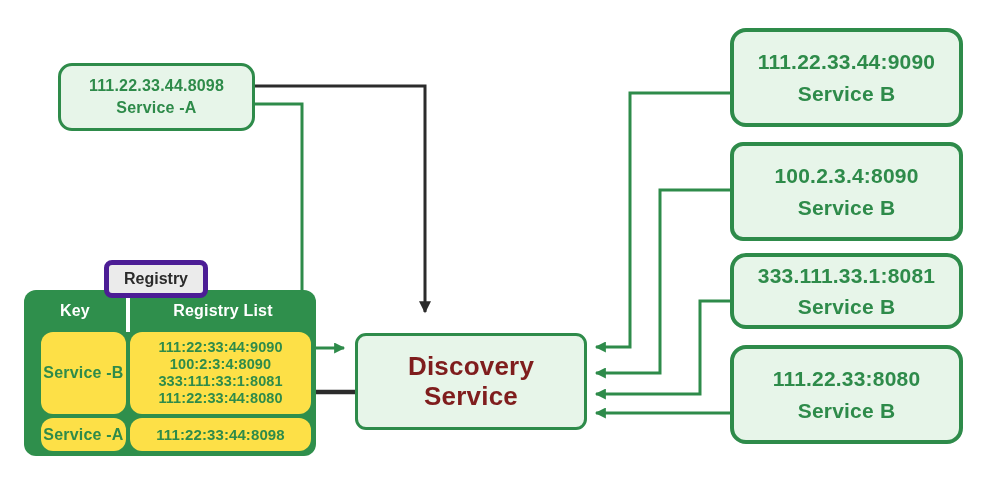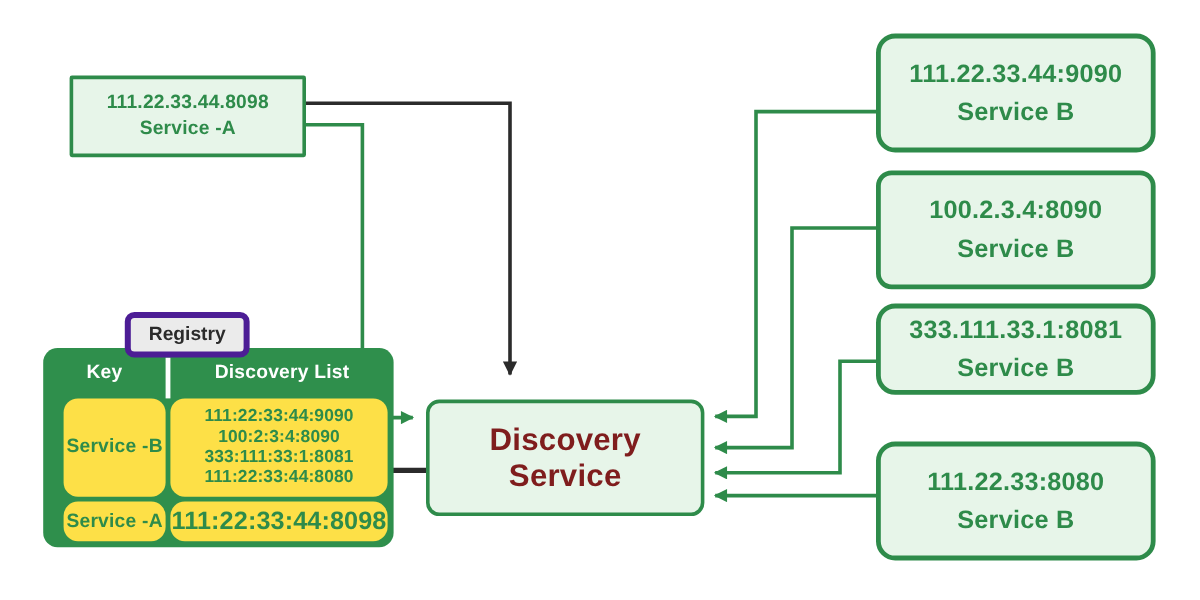--- a/index.html
+++ b/index.html
@@ -32,21 +32,21 @@
     justify-content: center;
     text-align: center;
     color: #2e8b4a;
     font-weight: bold;
     letter-spacing: 0.2px;
     z-index: 2;
   }
   #client-box {
     left: 58px; top: 63px;
     width: 197px; height: 68px;
-    border-radius: 2px;
+    border-radius: 14px;
     font-size: 16px;
     line-height: 1.4;
   }
   #discovery-box {
     left: 355px; top: 333px;
     width: 232px; height: 97px;
     border-radius: 11px;
     font-size: 26px;
     line-height: 1.15;
     color: #7f1d1d;
@@ -55,41 +55,41 @@
     left: 730px;
     width: 233px; height: 99px;
     border-width: 4px;
     border-radius: 16px;
     font-size: 21px;
     line-height: 1.5;
   }
   #instance-box-1 { top: 28px; }
   #instance-box-2 { top: 142px; border-radius: 13px; }
   #instance-box-3 { top: 253px; height: 76px; }
-  #instance-box-4 { top: 368px; }
+  #instance-box-4 { top: 345px; }
 
   #registry-label {
     position: absolute;
     left: 104px; top: 260px;
     width: 104px; height: 38px;
     box-sizing: border-box;
     background: #ebebeb;
     border: 5px solid #4c1d95;
     border-radius: 8px;
     display: flex;
     align-items: center;
     justify-content: center;
     font-size: 16px;
     font-weight: bold;
     color: #2b2b2b;
     z-index: 4;
   }
   #registry-table {
     position: absolute;
-    left: 36px; top: 290px;
+    left: 24px; top: 290px;
     width: 292px;
     box-sizing: border-box;
     background: #2f8f4c;
     border-radius: 12px;
     padding-bottom: 5px;
     z-index: 3;
   }
   #registry-header {
     display: grid;
     grid-template-columns: 102px 4px 1fr;
@@ -168,33 +168,33 @@
   </div>
 
   <div id="registry-label">
     <span>Registry</span>
   </div>
 
   <div id="registry-table">
     <div id="registry-header">
       <div class="header-cell">Key</div>
       <div id="header-divider"></div>
-      <div class="header-cell">Discovery List</div>
+      <div class="header-cell">Registry List</div>
     </div>
     <div id="registry-body">
       <div class="cell key-cell">Service -B</div>
       <div class="cell">
         <span class="instance-line">111:22:33:44:9090</span>
         <span class="instance-line">100:2:3:4:8090</span>
         <span class="instance-line">333:111:33:1:8081</span>
         <span class="instance-line">111:22:33:44:8080</span>
       </div>
       <div class="cell key-cell">Service -A</div>
       <div class="cell">
-        <span class="instance-line" style="font-size:21px">111:22:33:44:8098</span>
+        <span class="instance-line" style="font-size:15px">111:22:33:44:8098</span>
       </div>
     </div>
   </div>
 
   <div class="box" id="discovery-box">
     <span>Discovery</span>
     <span>Service</span>
   </div>
 
   <div class="box instance-box" id="instance-box-1">

